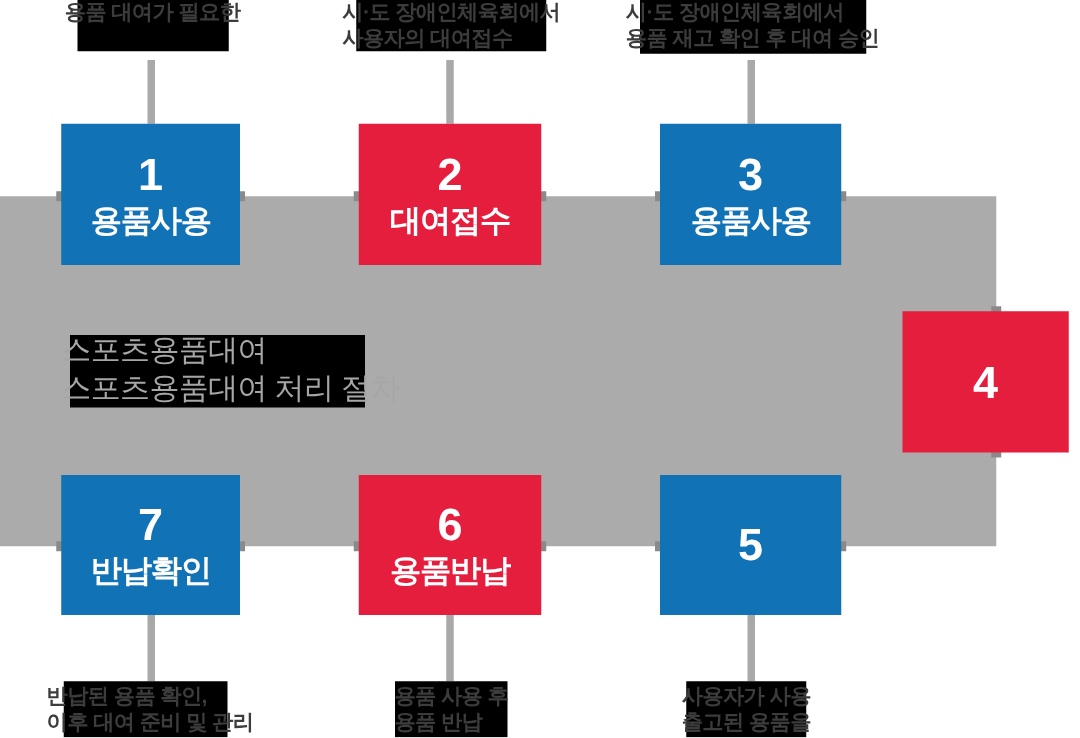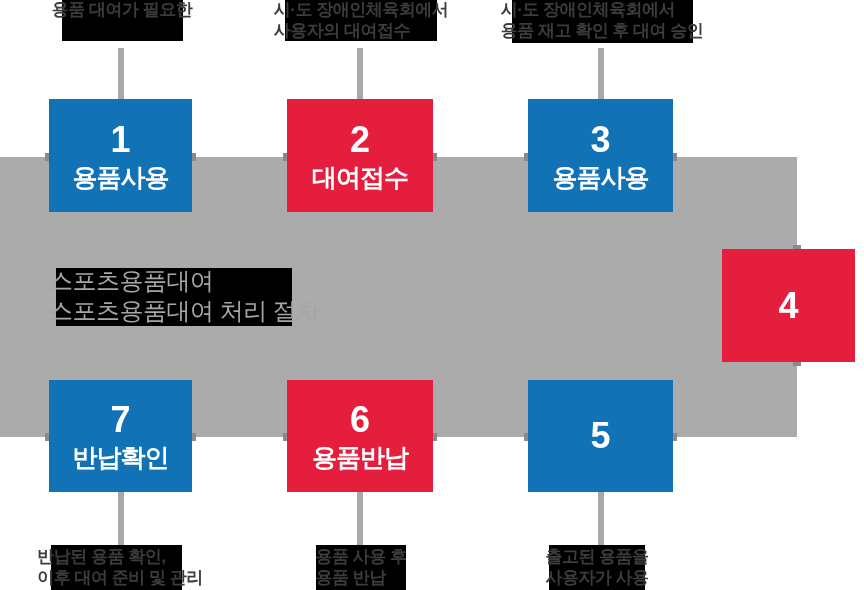--- a/index.html
+++ b/index.html
@@ -71,22 +71,22 @@
   </div>
 
   <div class="callout-box" style="left:512px;top:0;width:181px;height:43px"></div>
   <div class="callout-text" style="left:602px;top:-1px">
     <div>시·도 장애인체육회에서</div>
     <div>용품 재고 확인 후 대여 승인</div>
   </div>
 
   <div class="callout-box" style="left:549px;top:545px;width:96px;height:45px"></div>
   <div class="callout-text" style="left:597px;top:546px">
+    <div>사용자가 사용</div>
     <div>출고된 용품을</div>
-    <div>사용자가 사용</div>
   </div>
 
   <div class="callout-box" style="left:316px;top:545px;width:90px;height:45px"></div>
   <div class="callout-text" style="left:361px;top:546px">
     <div>용품 사용 후</div>
     <div>용품 반납</div>
   </div>
 
   <div class="callout-box" style="left:51px;top:545px;width:131px;height:45px"></div>
   <div class="callout-text" style="left:120px;top:546px">

